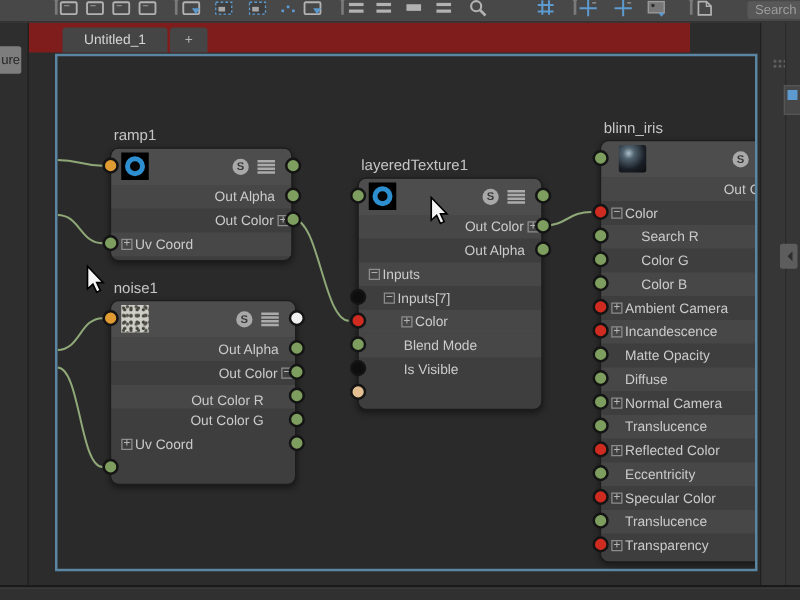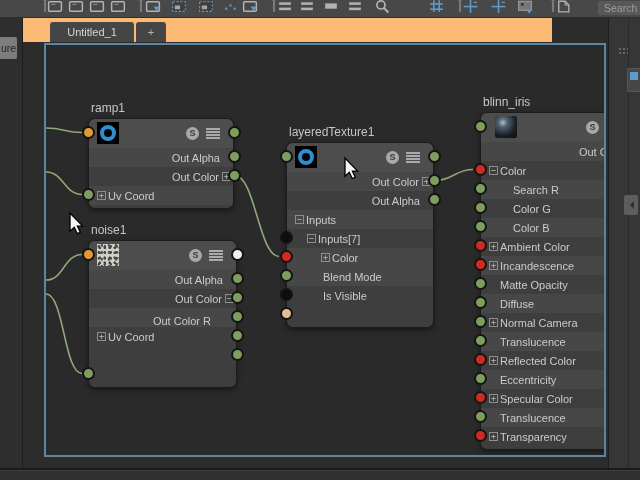--- a/index.html
+++ b/index.html
@@ -3,21 +3,21 @@
 <meta charset="utf-8">
 <style>
   html,body{margin:0;padding:0;}
   body{width:640px;height:480px;position:relative;overflow:hidden;background:#2c2c2c;
        font-family:"Liberation Sans","DejaVu Sans",sans-serif;}
   #toolbar{position:absolute;left:0;top:0;width:640px;height:17px;background:#484848;
            border-bottom:1px solid #2e2e2e;overflow:hidden;z-index:6;}
   .tbicon{position:absolute;top:-3px;width:16px;height:16px;}
   #searchbox{position:absolute;left:598px;top:1px;width:50px;height:14px;background:#585858;
              border-radius:2px;color:#9d9d9d;font-size:10.5px;line-height:14px;padding-left:6px;z-index:7;}
-  #tabstrip{position:absolute;left:0;top:18px;width:552px;height:24px;background:#fdba74;z-index:2;}
+  #tabstrip{position:absolute;left:0;top:18px;width:552px;height:24px;background:#7f1d1d;z-index:2;}
   .tab{position:absolute;top:4px;height:20px;background:#454545;border-radius:3px 3px 0 0;
        color:#d6d6d6;font-size:11px;text-align:center;line-height:20px;}
   #tab-main{left:50px;width:84px;}
   #tab-add{left:136px;width:30px;color:#b5b5b5;}
   #graph{position:absolute;left:44px;top:43px;width:562px;height:414px;box-sizing:border-box;
          border:2px solid #5b86a3;background:#2a2a2a;overflow:hidden;z-index:1;}
   .node{position:absolute;z-index:2;}
   .node-body{position:absolute;left:0;top:0;right:0;bottom:0;background:#3e3e3e;border:1px solid #1c1c1c;
              border-radius:7px;overflow:hidden;box-shadow:0 2px 5px rgba(0,0,0,.45);}
   .node-title{position:absolute;height:14px;color:#c6c6c6;font-size:12px;z-index:2;white-space:nowrap;}
@@ -252,20 +252,23 @@
         <div class="nrow r-light" style="justify-content: flex-end; padding-right: 13px;">
           <span>Out Alpha</span>
         </div>
         <div class="nrow r-dark" style="justify-content: flex-end; padding-right: 2px;">
           <span>Out Color</span>
           <span class="pbox" style="margin-left: 3px;">−</span>
         </div>
         <div class="nrow r-light" style="justify-content: flex-end; padding-right: 25px; align-items: flex-end;">
           <span>Out Color R</span>
         </div>
+        <div class="nrow r-dark" style="justify-content: flex-end; padding-right: 25px;">
+          <span>Out Color G</span>
+        </div>
         <div class="nrow r-dark" style="padding-left: 8px;">
           <span class="pbox" style="margin-right: 2px;">+</span>
           <span>Uv Coord</span>
         </div>
       </div>
       <span class="pdot" style="left: -6.5px; top: 8px; background: rgb(224, 156, 51);"></span>
       <span class="pdot" style="left: 142.5px; top: 8px; background: rgb(240, 240, 240);"></span>
       <span class="pdot" style="left: 142.5px; top: 32px; background: rgb(125, 158, 94);"></span>
       <span class="pdot" style="left: 142.5px; top: 51px; background: rgb(125, 158, 94);"></span>
       <span class="pdot" style="left: 142.5px; top: 70px; background: rgb(125, 158, 94);"></span>
@@ -342,21 +345,21 @@
           <span>Search R</span>
         </div>
         <div class="nrow r-dark" style="padding-left: 32px;">
           <span>Color G</span>
         </div>
         <div class="nrow r-light" style="padding-left: 32px;">
           <span>Color B</span>
         </div>
         <div class="nrow r-dark" style="padding-left: 8px;">
           <span class="pbox" style="margin-right: 2px;">+</span>
-          <span>Ambient Color</span>
+          <span>Ambient Camera</span>
         </div>
         <div class="nrow r-light" style="padding-left: 8px;">
           <span class="pbox" style="margin-right: 2px;">+</span>
           <span>Incandescence</span>
         </div>
         <div class="nrow r-dark" style="padding-left: 19px;">
           <span>Matte Opacity</span>
         </div>
         <div class="nrow r-light" style="padding-left: 19px;">
           <span>Diffuse</span>

